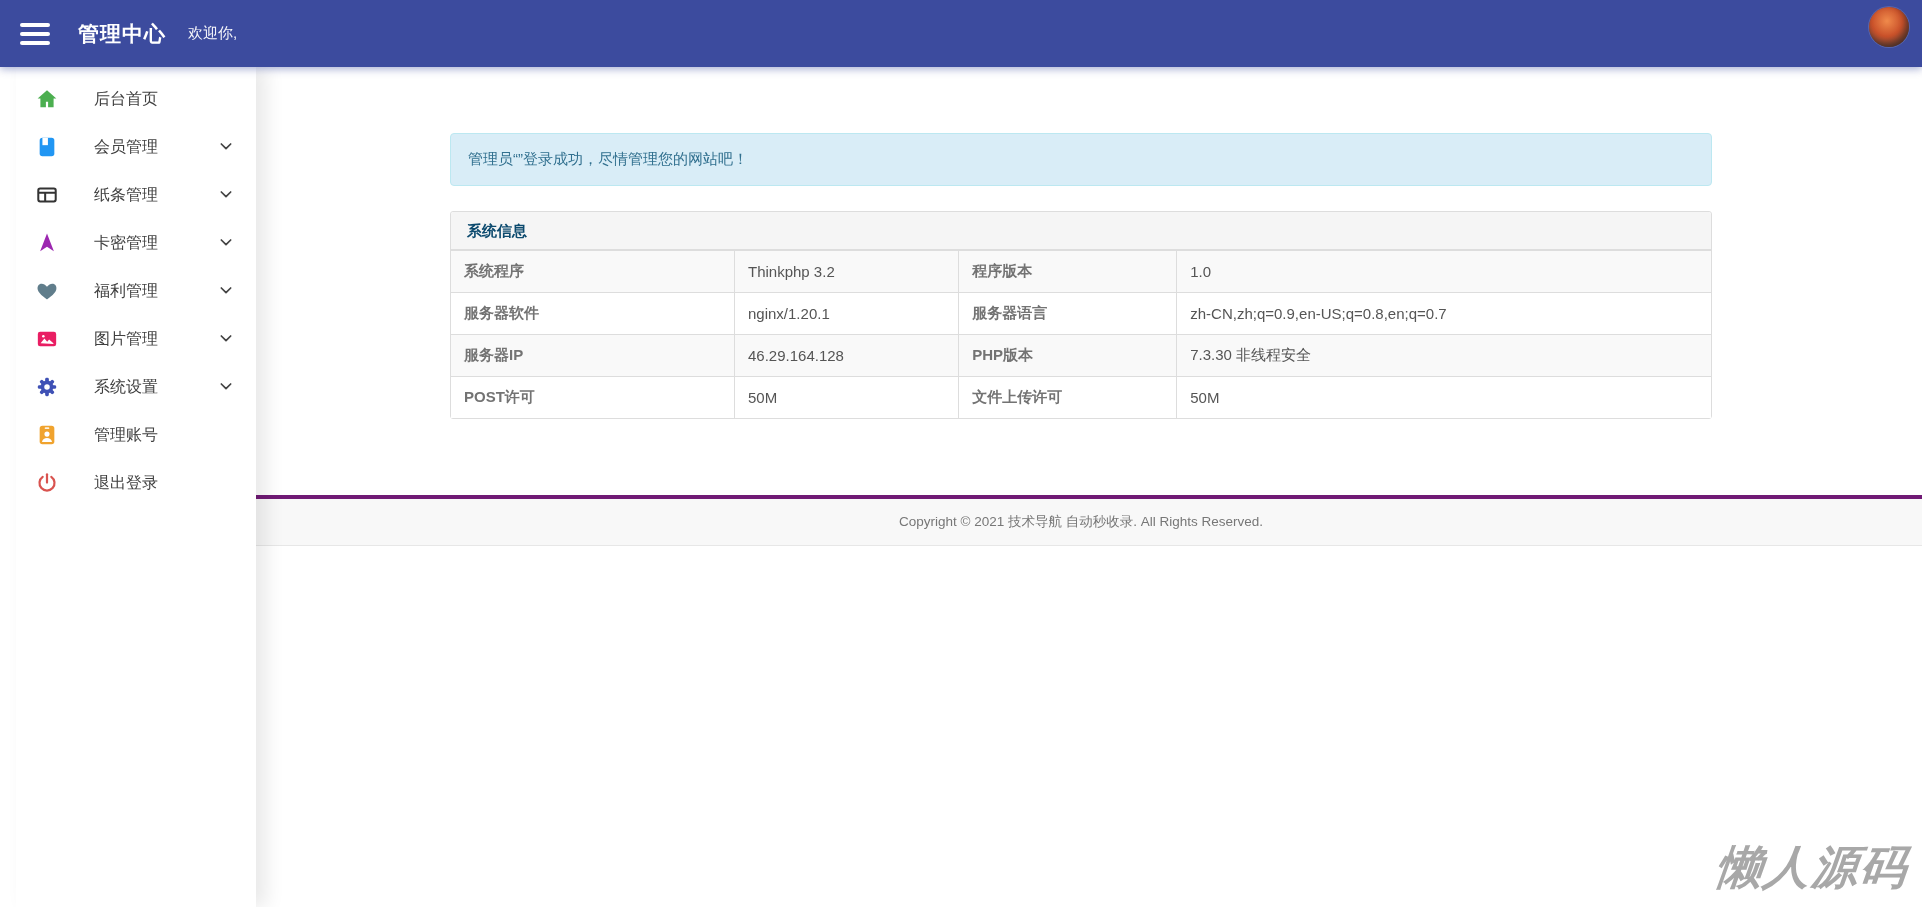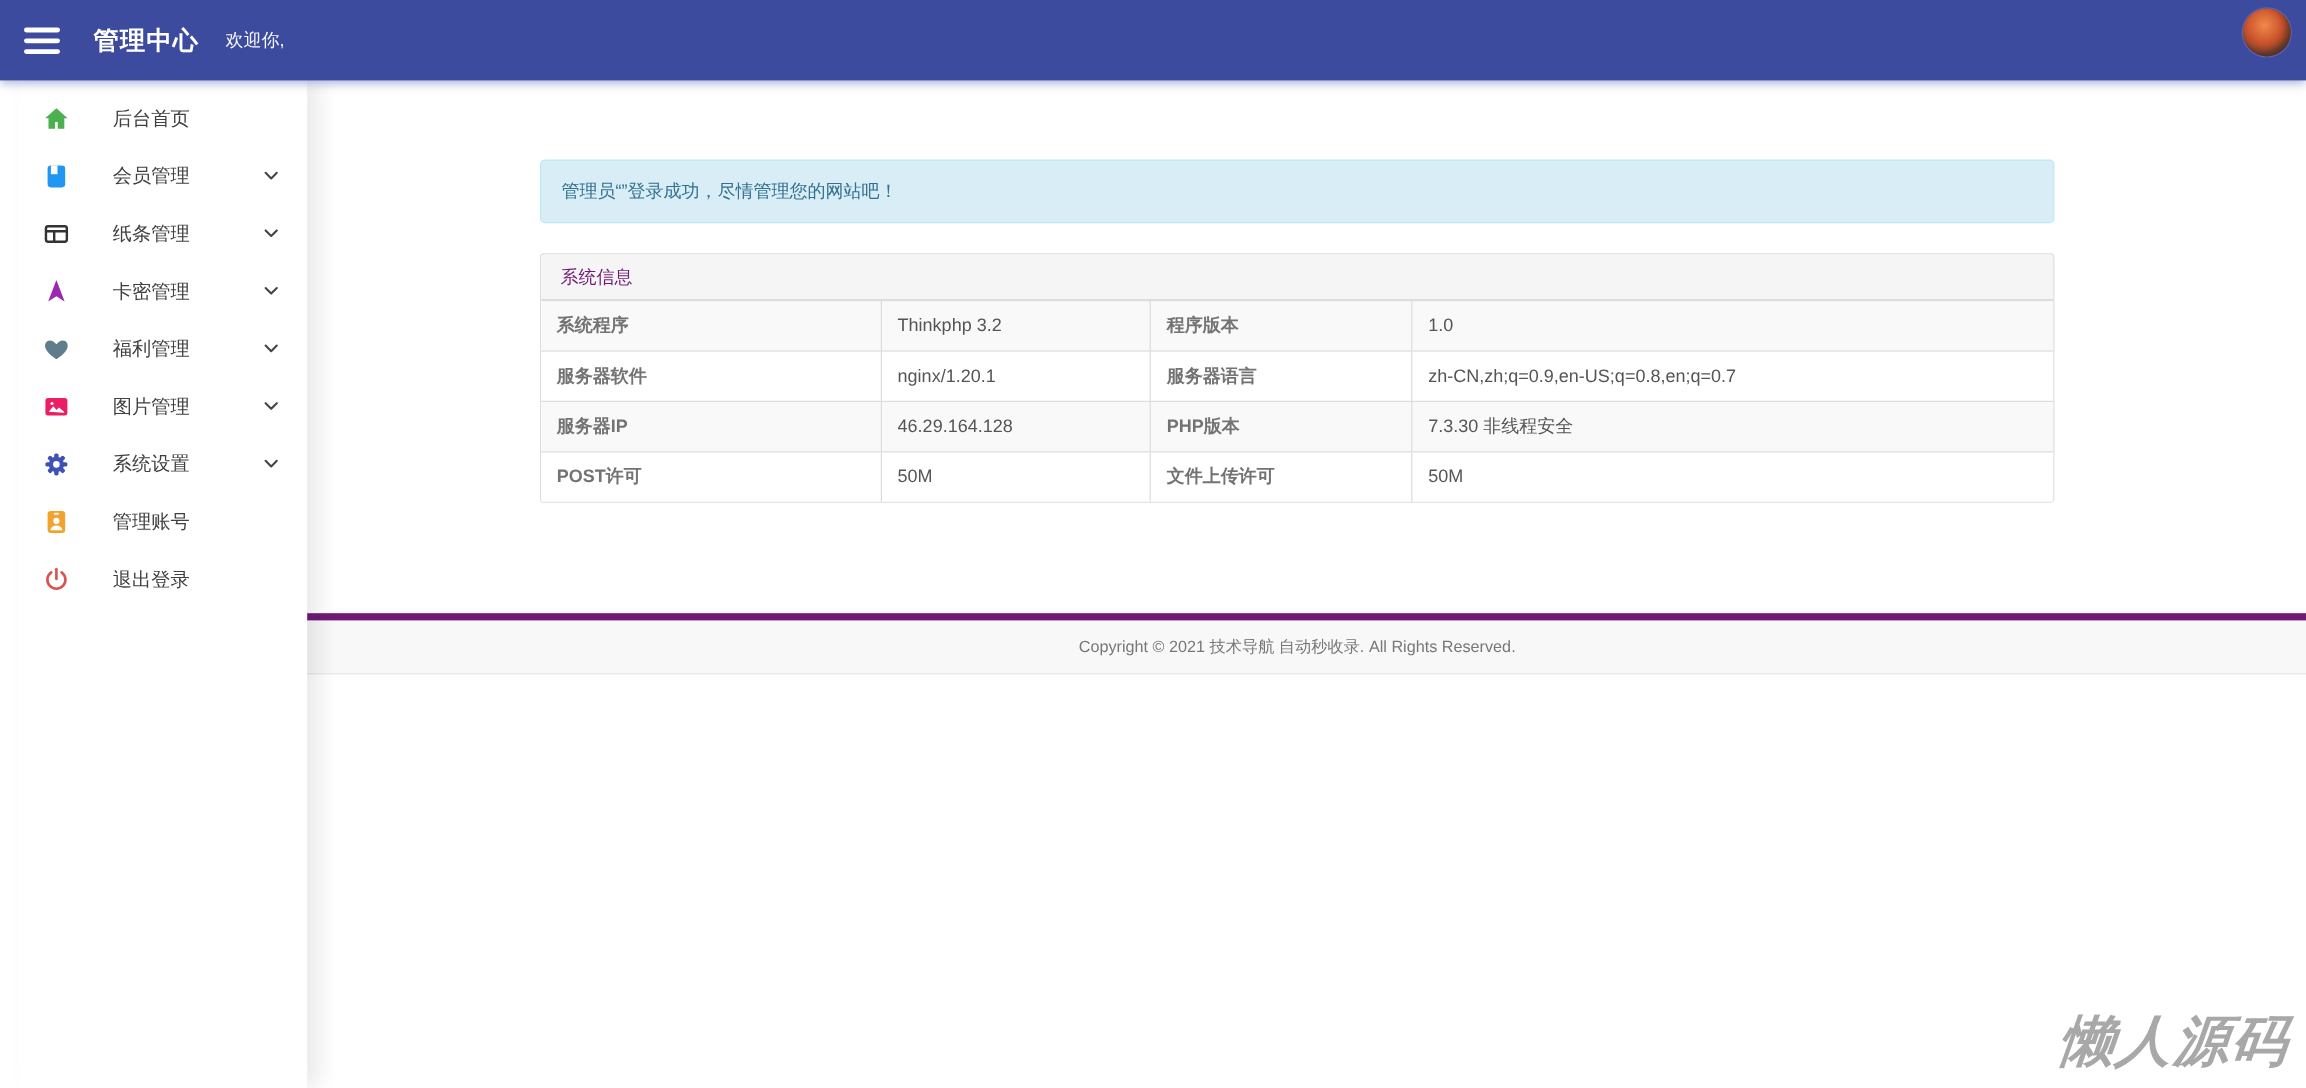--- a/index.html
+++ b/index.html
@@ -32,35 +32,35 @@
 
   
   .main { position:absolute; top:67px; left:240px; width:1682px; height:840px; background:#fff; }
   .content { width:1262px; margin:0 auto; padding-top:66px; }
 
   .alert-info { background:#d9edf7; border:1px solid #bce8f1; border-radius:4px;
     color:#31708f; font-size:15px; padding:16px 17px; height:53px; }
 
   .panel { margin-top:25px; border:1px solid #ddd; border-radius:3px; background:#fff; }
   .panel-heading { background:#f5f5f5; border-bottom:1px solid #ddd;
-    padding:10px 16px; font-size:15px; font-weight:normal; color:#701a75;
+    padding:10px 16px; font-size:15px; font-weight:bold; color:#0c4a6e;
     border-radius:3px 3px 0 0; height:38px; }
   table.sysinfo { width:100%; border-collapse:collapse; font-size:15px; }
   table.sysinfo th, table.sysinfo td { border:1px solid #ddd; padding:11px 13px;
     text-align:left; height:41px; font-weight:normal; }
   table.sysinfo th { color:#737373; font-weight:bold; }
   table.sysinfo td { color:#555; }
   table.sysinfo tr:nth-child(odd) { background:#f9f9f9; }
   table.sysinfo tr:nth-child(even) { background:#fff; }
   table.sysinfo tr th:first-child { border-left:none; }
   table.sysinfo tr td:last-child { border-right:none; }
   table.sysinfo tr:last-child th, table.sysinfo tr:last-child td { border-bottom:none; }
 
-  .footer { position:absolute; top:444px; left:0; width:1682px; height:51px;
-    background:#f8f8f8; border-top:6px solid #701a75; border-bottom:1px solid #e7e7e7;
+  .footer { position:absolute; top:428px; left:0; width:1682px; height:51px;
+    background:#f8f8f8; border-top:4px solid #701a75; border-bottom:1px solid #e7e7e7;
     display:flex; align-items:center; justify-content:center;
     color:#777; font-size:13.5px; }
 
   .watermark { position:absolute; right:14px; bottom:8px; font-size:46px;
     font-weight:bold; font-style:italic; color:#a8a8a8; letter-spacing:2px;
     transform:skewX(-6deg); user-select:none; }
 </style>
 </head>
 <body>
 

